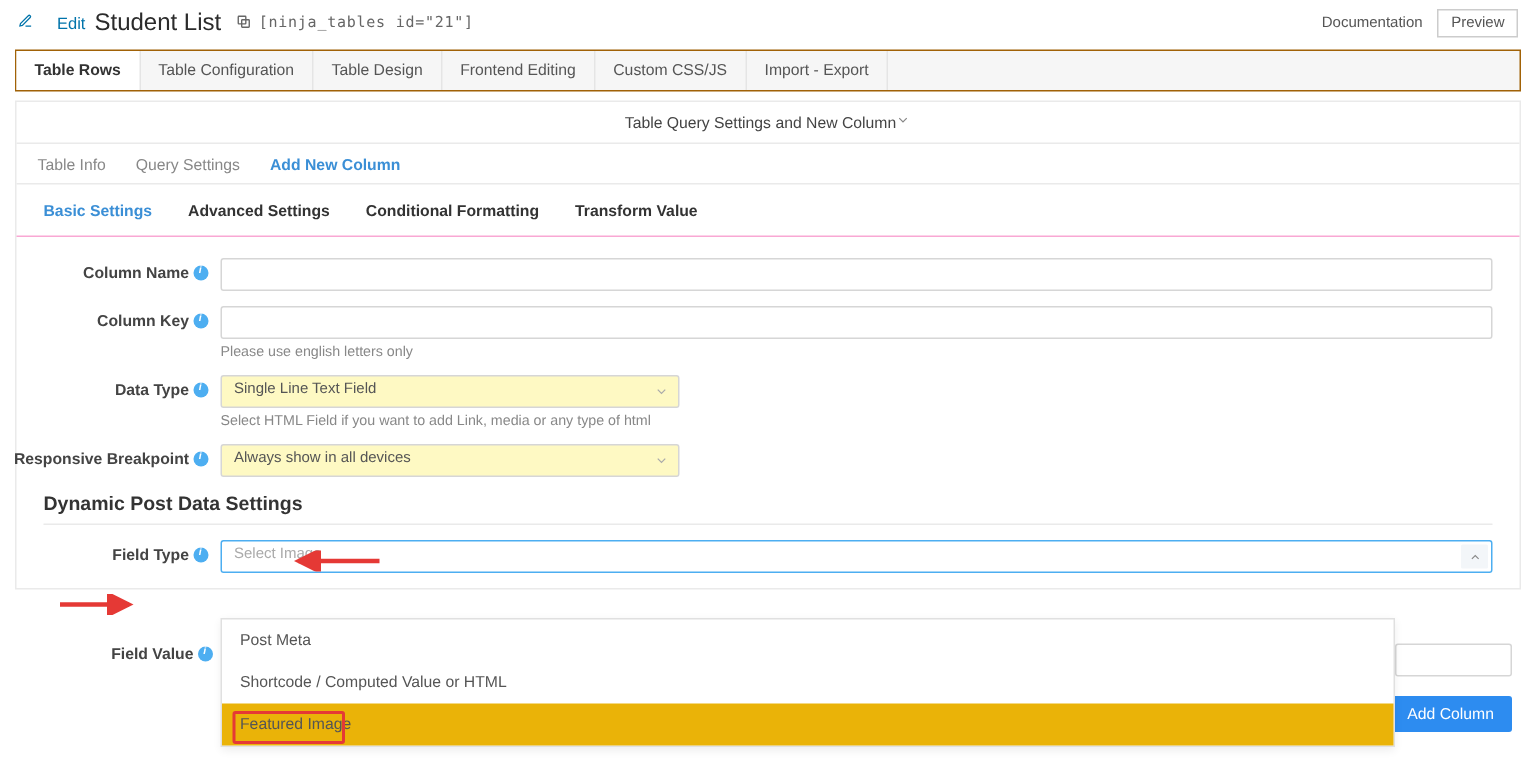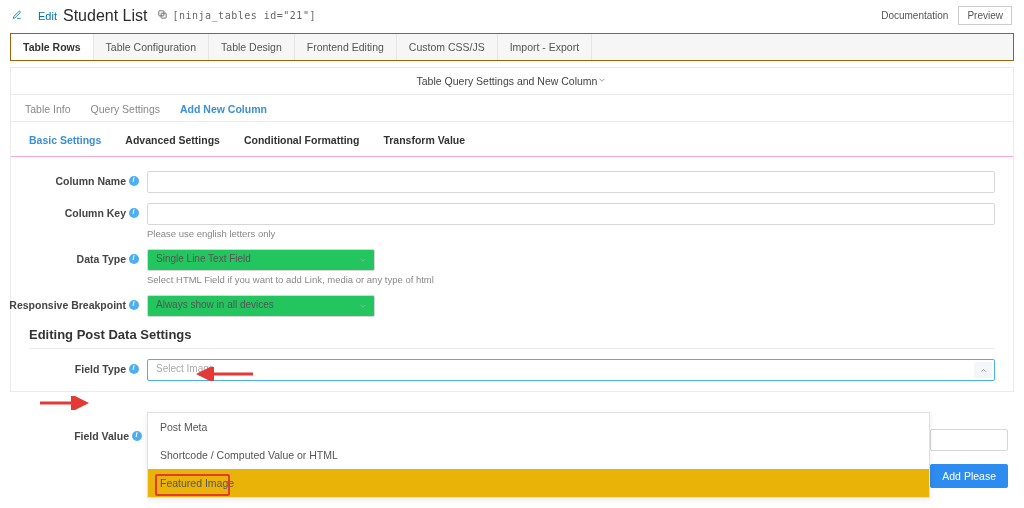--- a/index.html
+++ b/index.html
@@ -40,21 +40,21 @@
   
   .form { padding: 14px 18px 0 18px; }
   .row { display: flex; align-items: flex-start; margin-bottom: 10px; }
   .row .label-col { width: 118px; text-align: right; padding-right: 8px; padding-top: 4px; font-size: 10.5px; font-weight: 600; color: #444; display: flex; align-items: center; justify-content: flex-end; gap: 3px; white-space: nowrap; }
   .info-icon { width: 10px; height: 10px; border-radius: 50%; background: #4daef1; display: inline-block; position: relative; flex-shrink: 0; }
   .info-icon::after { content: "i"; color: #fff; font-style: italic; font-size: 7px; position: absolute; left: 3.5px; top: -0.5px; }
   .field-col { flex: 1; }
   .text-input { width: 100%; height: 22px; border: 1px solid #d6d6d6; border-radius: 2px; padding: 2px 6px; font-size: 10.5px; color: #333; }
   .help { font-size: 9.5px; color: #888; margin-top: 3px; }
 
-  .select-like { position: relative; width: 228px; height: 22px; border: 1px solid #d6d6d6; border-radius: 2px; padding: 3px 20px 0 8px; font-size: 10px; color: #555; background: #22c55e; }
+  .select-like { position: relative; width: 306px; height: 22px; border: 1px solid #d6d6d6; border-radius: 2px; padding: 3px 20px 0 8px; font-size: 10px; color: #555; background: #fef9c3; }
   .select-like .caret { position: absolute; right: 6px; top: 5px; width: 10px; height: 10px; }
   .select-like .caret svg { width: 10px; height: 10px; stroke: #aaa; }
 
   .section-heading { font-size: 13px; font-weight: 700; color: #333; margin: 10px 0 10px 0; border-bottom: 1px solid #eaeaea; padding-bottom: 6px; }
 
   
   .select-active { position: relative; width: 100%; height: 22px; border: 1px solid #4daef1; border-radius: 2px; padding: 3px 20px 0 8px; font-size: 10px; color: #aaa; background: #fff; }
   .select-active .caret-box { position: absolute; right: 2px; top: 2px; width: 18px; height: 16px; background: #f3f6f9; border-radius: 1px; display: flex; align-items: center; justify-content: center; }
   .select-active .caret-box svg { width: 9px; height: 9px; stroke: #888; }
 
@@ -176,21 +176,21 @@
         <div class="field-col">
           <div class="select-like">
             <span>Always show in all devices</span>
             <span class="caret"><svg viewBox="0 0 24 24" fill="none" stroke-width="2">
                   <polyline points="6 9 12 15 18 9"></polyline>
                 </svg></span>
           </div>
         </div>
       </div>
 
-      <div class="section-heading">Editing Post Data Settings</div>
+      <div class="section-heading">Dynamic Post Data Settings</div>
 
       <div class="row">
         <div class="label-col">
           <span>Field Type</span>
           <span class="info-icon"></span>
         </div>
         <div class="field-col">
           <div class="select-active">
             <span>Select Image</span>
             <span class="caret-box">
@@ -210,21 +210,21 @@
     <span class="info-icon"></span>
   </div>
   <input class="text-input" style="position: absolute; left: 930px; right: 16px; top: 429px; width: 78px;">
 
   <div class="dropdown">
     <div class="opt">Post Meta</div>
     <div class="opt">Shortcode / Computed Value or HTML</div>
     <div class="opt hover">Featured Image</div>
   </div>
 
-  <div class="add-col-btn">Add Please</div>
+  <div class="add-col-btn">Add Column</div>
 
   <svg class="anno-arrow-h" style="left:195px; top:367px; width:60px; height:14px;" viewBox="0 0 60 14">
     <defs>
         <marker id="ah1" markerWidth="6" markerHeight="6" refX="5" refY="3" orient="auto">
           <path d="M0,0 L6,3 L0,6 Z" fill="#e53935"></path>
         </marker>
       </defs>
     <line x1="58" y1="7" x2="4" y2="7" stroke="#e53935" stroke-width="3" marker-end="url(#ah1)"></line>
   </svg>
   <svg class="anno-arrow-h" style="left:38px; top:396px; width:52px; height:14px;" viewBox="0 0 52 14">

